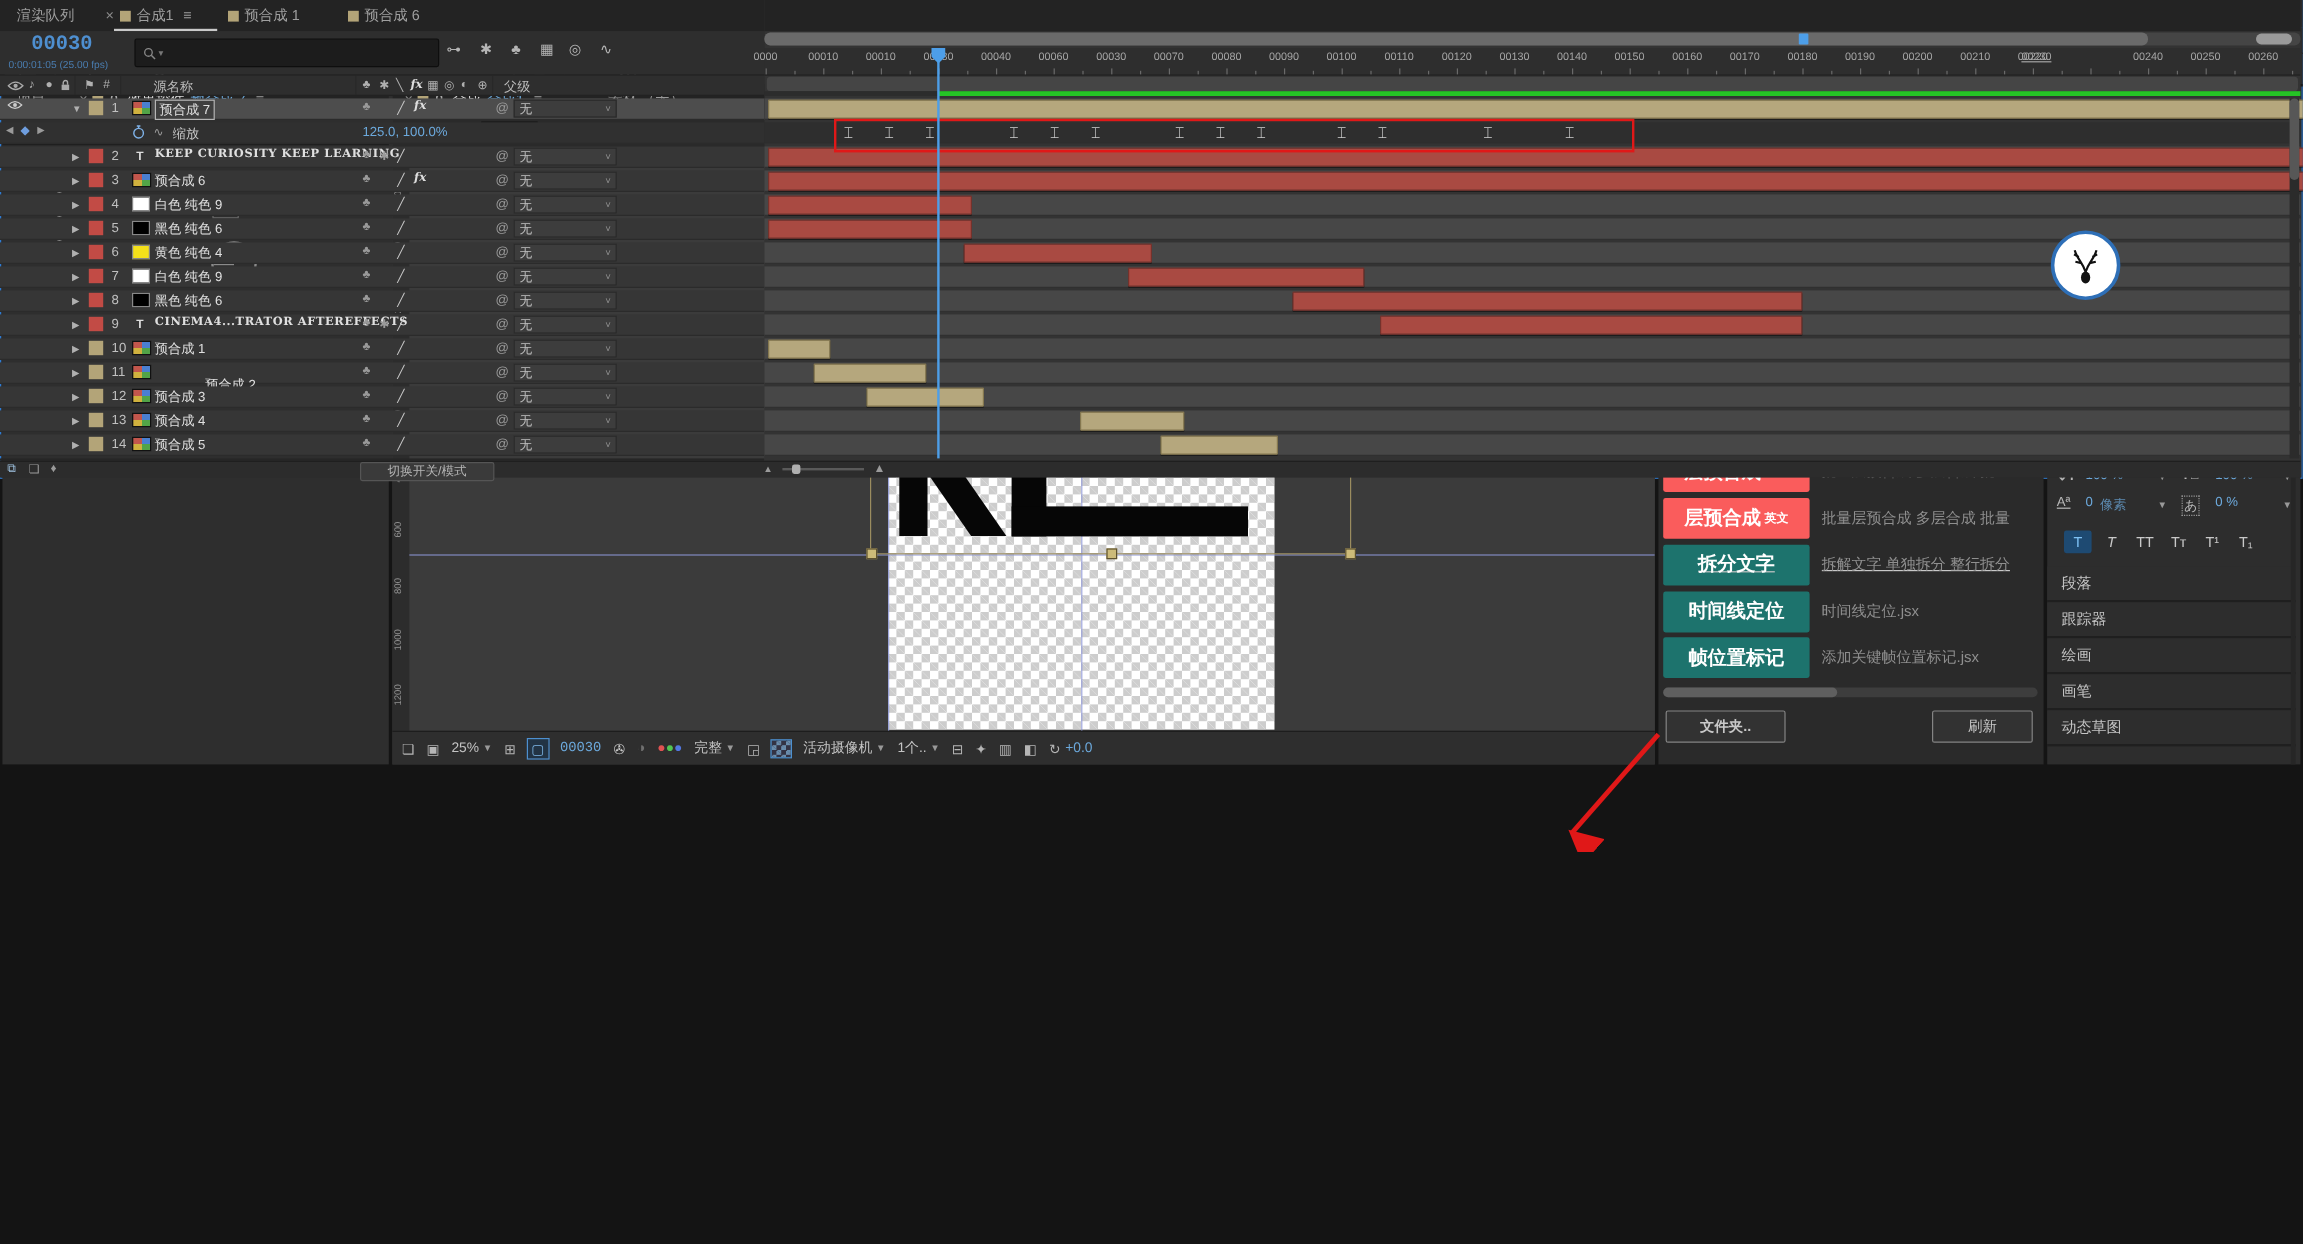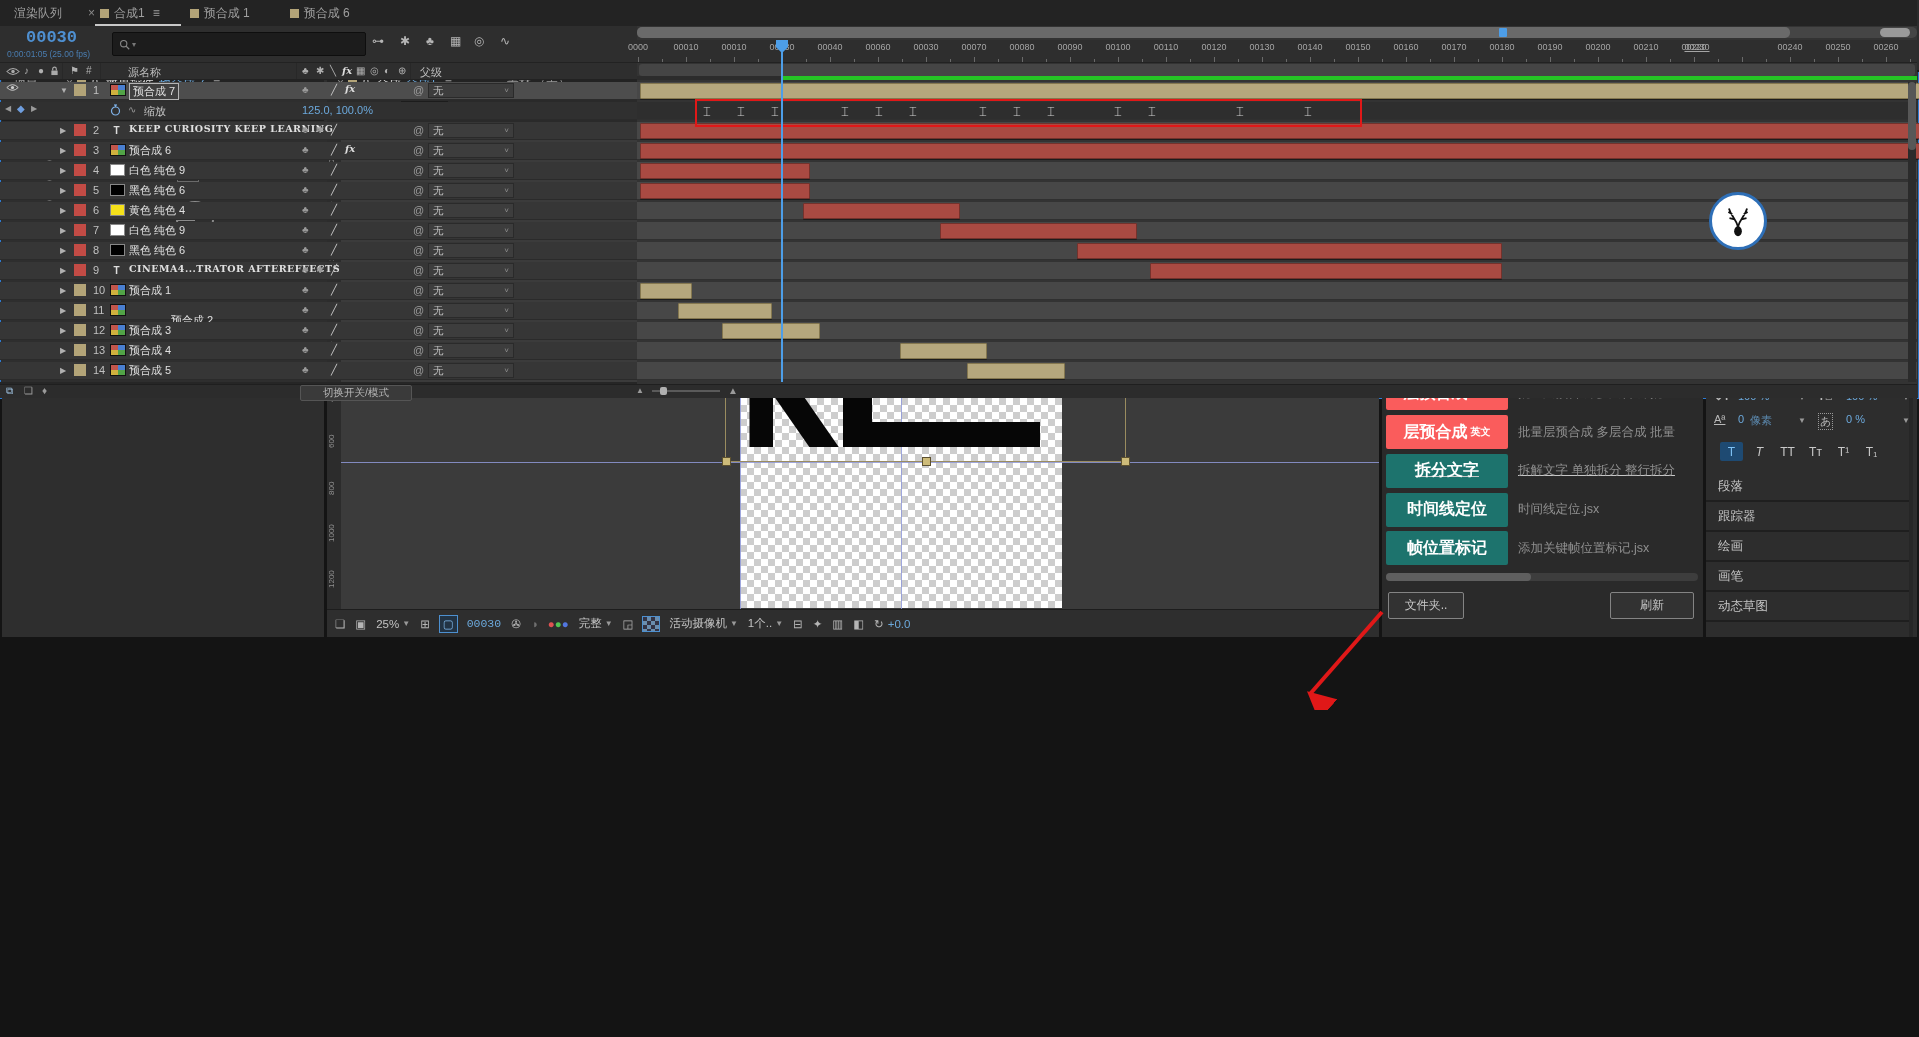--- a/index.html
+++ b/index.html
@@ -491,21 +491,21 @@
         <div class="sbtn" style="background: rgb(29, 115, 109);">
           <span>帧位置标记</span>
         </div>
         <div class="sdesc">添加关键帧位置标记.jsx</div>
       </div>
     </div>
 
   <div class="abs" style="left:4px;top:503px;width:312px;height:8px;background:#3d3d3d;border-radius:4px;">
     <div class="abs" style="left:0;top:0;width:145px;height:8px;background:#5f5f5f;border-radius:4px;"></div>
   </div>
-  <button class="pbtn" style="left:6px;top:522px;width:76px;height:27px;">文件夹..</button>
+  <button class="pbtn" style="left:6px;top:522px;width:100px;height:27px;font-weight:bold;">文件夹..</button>
   <button class="pbtn" style="left:228px;top:522px;width:84px;height:27px;">刷新</button>
 </section>
 
 <section id="sidebar" class="panel">
   <div id="sb-top">
       <div class="sbsec" style="top: 0px;">
         <span>信息</span>
       </div>
       <div class="sbsec" style="top: 30px;">
         <span>音频</span>

